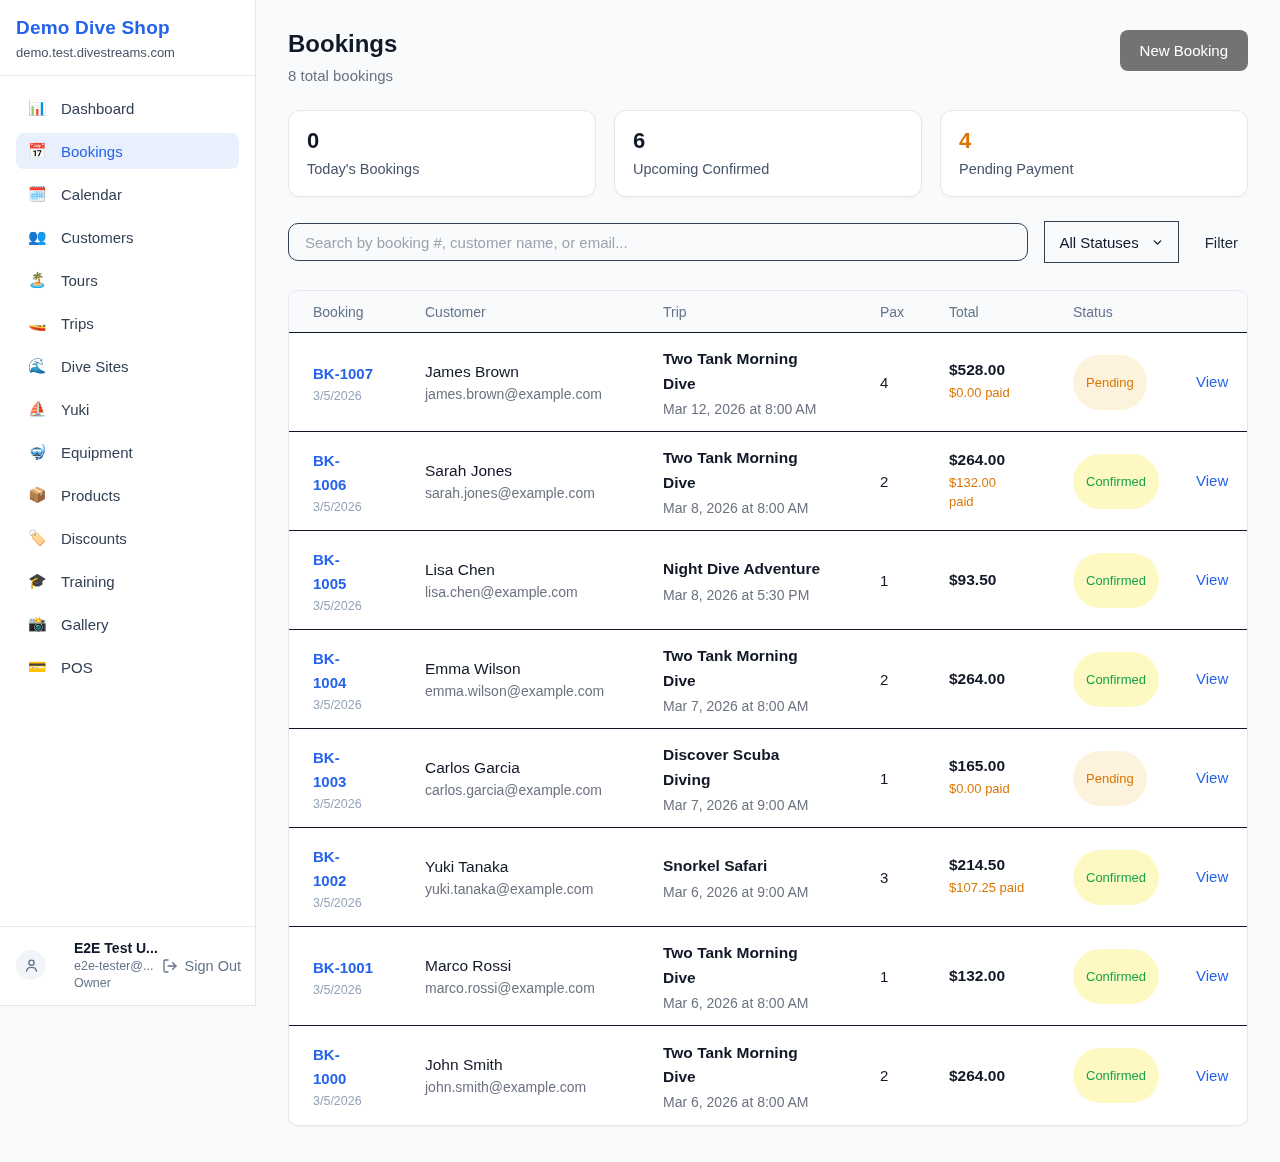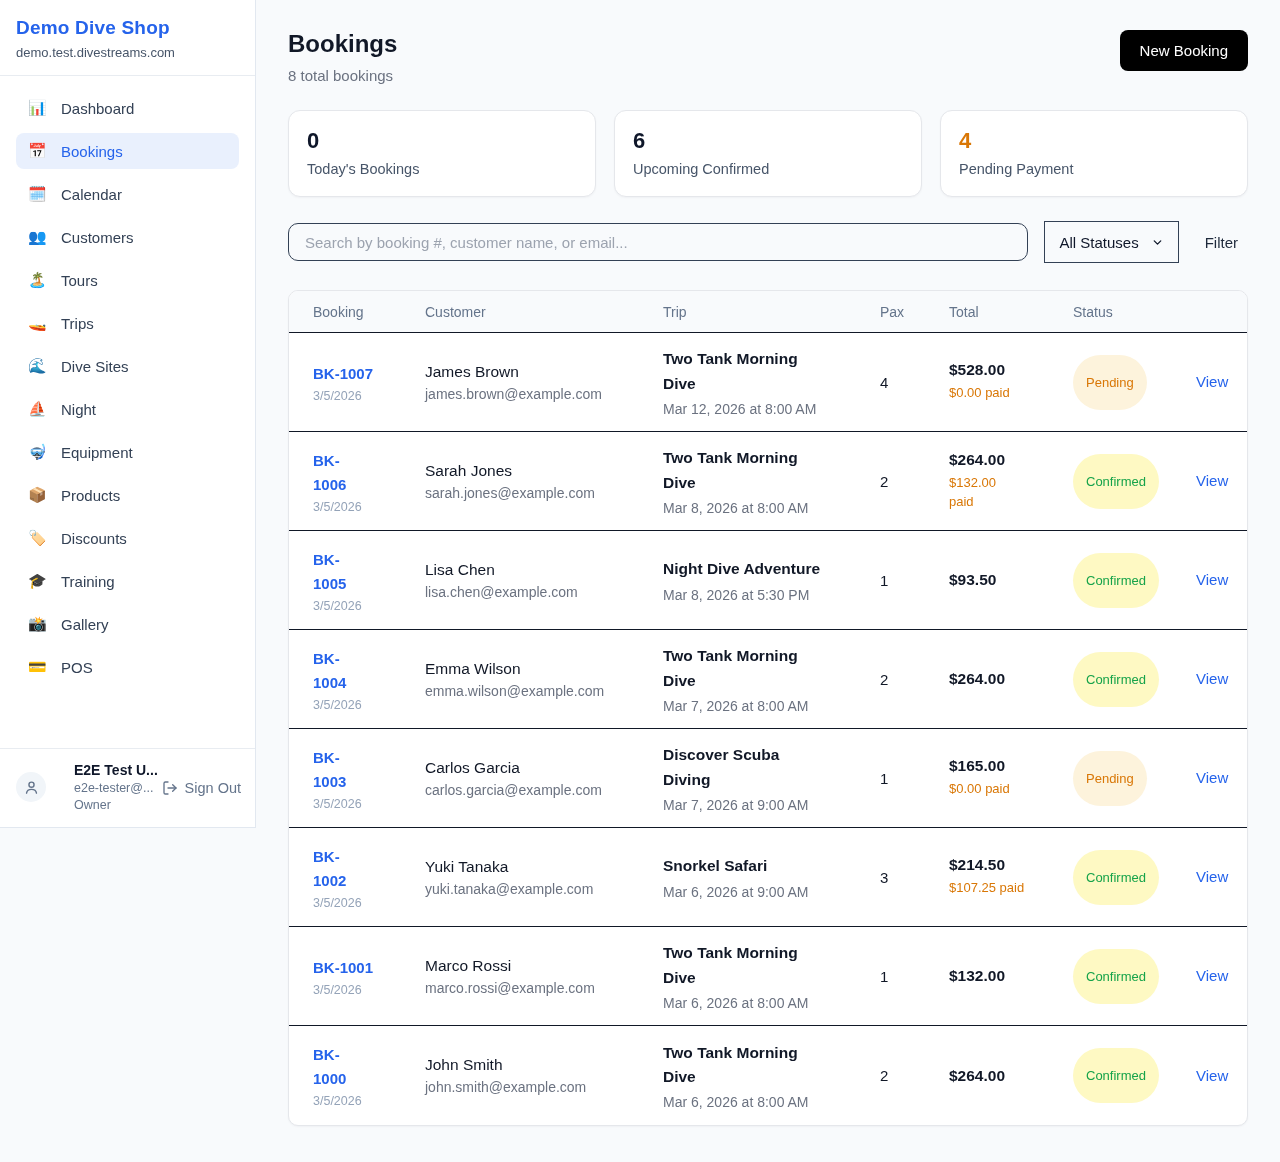--- a/index.html
+++ b/index.html
@@ -8,21 +8,21 @@
     font-family:"Liberation Sans", sans-serif;
     background:#f8fafc;
     color:#0f172a;
     position:relative;
     overflow:hidden;
   }
 
   
   .sidebar {
     position:absolute; left:0; top:0;
-    width:256px; height:828px;
+    width:256px; height:1006px;
     background:#ffffff;
     border-right:1px solid #e2e8f0;
     border-bottom:1px solid #e2e8f0;
     display:flex; flex-direction:column;
   }
   .brand { padding:17px 16px 15px; border-bottom:1px solid #e8ecf1; }
   .brand-name { color:#2563eb; font-size:19px; font-weight:bold; letter-spacing:.2px; }
   .brand-domain { color:#475569; font-size:13px; margin-top:6px; }
   .nav { padding:14px 16px; flex:1; }
   .nav-item {
@@ -52,21 +52,21 @@
     color:#64748b; font-size:14.5px; background:none; border:none; cursor:pointer;
     font-family:inherit;
   }
 
   
   .main { margin-left:256px; padding:30px 32px 0; }
   .page-header { display:flex; justify-content:space-between; align-items:flex-start; margin-bottom:26px; }
   .page-title { font-size:24px; font-weight:bold; color:#111827; }
   .page-subtitle { font-size:15px; color:#6b7280; margin-top:9px; }
   .btn-primary {
-    background:#000000; color:#ffffff; border:none; border-radius:8px;
+    background:#737373; color:#ffffff; border:none; border-radius:8px;
     padding:12px 20px; font-size:15px; cursor:pointer; font-family:inherit;
   }
 
   .stats { display:flex; gap:18px; margin-bottom:24px; }
   .stat-card {
     flex:1; background:#ffffff; border:1px solid #e5e7eb; border-radius:12px;
     padding:17px 18px 19px; box-shadow:0 1px 2px rgba(16,24,40,.04);
   }
   .stat-value { font-size:22px; font-weight:bold; color:#0f172a; }
   .stat-card.highlight .stat-value { color:#d97706; }
@@ -157,21 +157,21 @@
       <div class="nav-item">
     <span class="nav-icon">🚤</span>
     <span>Trips</span>
   </div>
       <div class="nav-item">
     <span class="nav-icon">🌊</span>
     <span>Dive Sites</span>
   </div>
       <div class="nav-item">
     <span class="nav-icon">⛵</span>
-    <span>Night</span>
+    <span>Yuki</span>
   </div>
       <div class="nav-item">
     <span class="nav-icon">🤿</span>
     <span>Equipment</span>
   </div>
       <div class="nav-item">
     <span class="nav-icon">📦</span>
     <span>Products</span>
   </div>
       <div class="nav-item">

